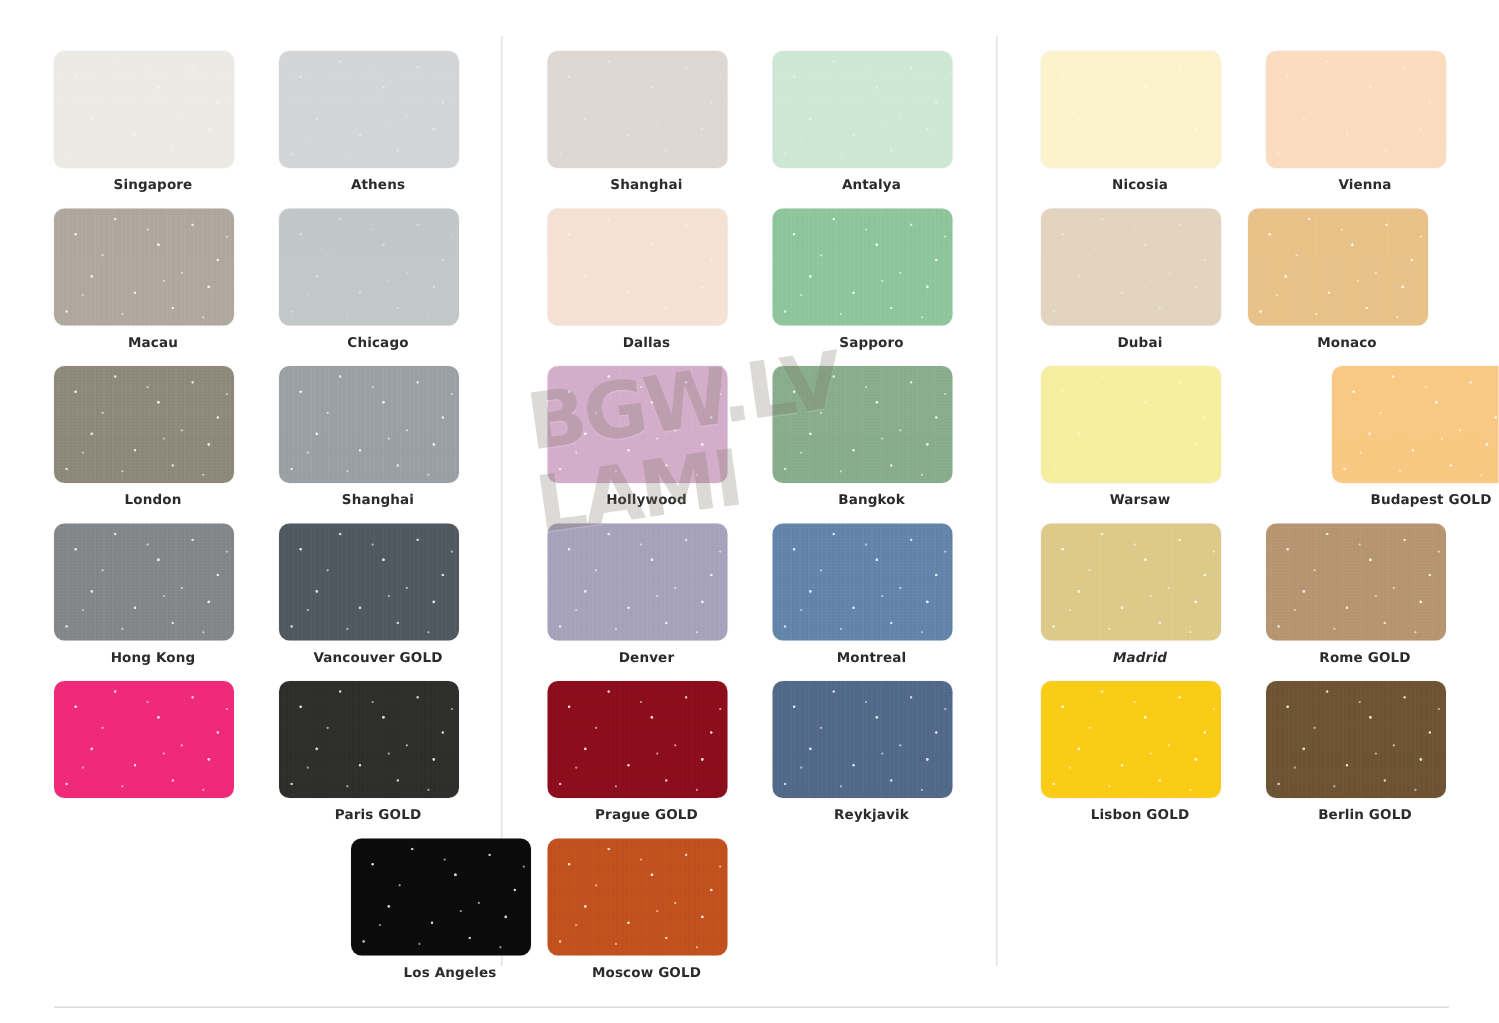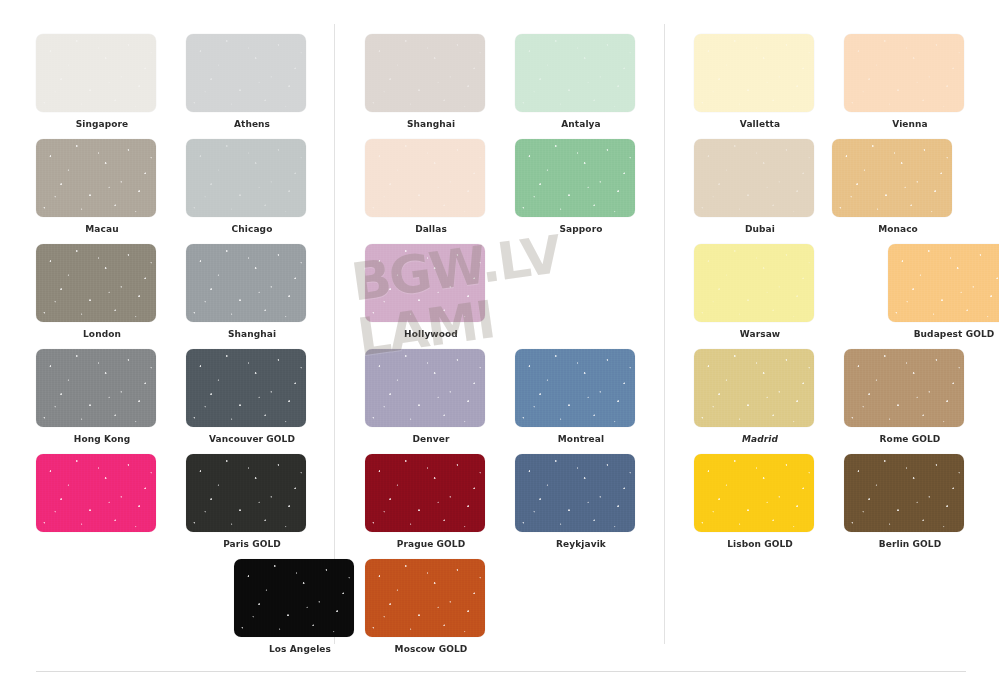--- a/index.html
+++ b/index.html
@@ -288,20 +288,28 @@
         <div class="swatch-label">Dallas</div>
       </div>
       <div class="swatch-cell" style="left: 365px; top: 244px;">
         <div class="swatch-chip mid" style="background: rgb(211, 174, 202);">
           <div class="speck-a"></div>
           <div class="speck-b"></div>
           <div class="speck-c"></div>
         </div>
         <div class="swatch-label">Hollywood</div>
       </div>
+      <div class="swatch-cell" style="left: 515px; top: 244px;">
+        <div class="swatch-chip mid" style="background: rgb(137, 173, 141);">
+          <div class="speck-a"></div>
+          <div class="speck-b"></div>
+          <div class="speck-c"></div>
+        </div>
+        <div class="swatch-label">Bangkok</div>
+      </div>
       <div class="swatch-cell" style="left: 365px; top: 349px;">
         <div class="swatch-chip mid" style="background: rgb(168, 163, 189);">
           <div class="speck-a"></div>
           <div class="speck-b"></div>
           <div class="speck-c"></div>
         </div>
         <div class="swatch-label">Denver</div>
       </div>
       <div class="swatch-cell" style="left: 515px; top: 349px;">
         <div class="swatch-chip mid" style="background: rgb(100, 134, 171);">
@@ -334,21 +342,21 @@
           <div class="speck-c"></div>
         </div>
         <div class="swatch-label">Moscow GOLD</div>
       </div>
       <div class="swatch-cell" style="left: 694px; top: 34px;">
         <div class="swatch-chip light" style="background: rgb(252, 243, 205);">
           <div class="speck-a"></div>
           <div class="speck-b"></div>
           <div class="speck-c"></div>
         </div>
-        <div class="swatch-label">Valletta</div>
+        <div class="swatch-label">Nicosia</div>
       </div>
       <div class="swatch-cell" style="left: 844px; top: 34px;">
         <div class="swatch-chip light" style="background: rgb(251, 220, 190);">
           <div class="speck-a"></div>
           <div class="speck-b"></div>
           <div class="speck-c"></div>
         </div>
         <div class="swatch-label">Vienna</div>
       </div>
       <div class="swatch-cell" style="left: 694px; top: 139px;">

